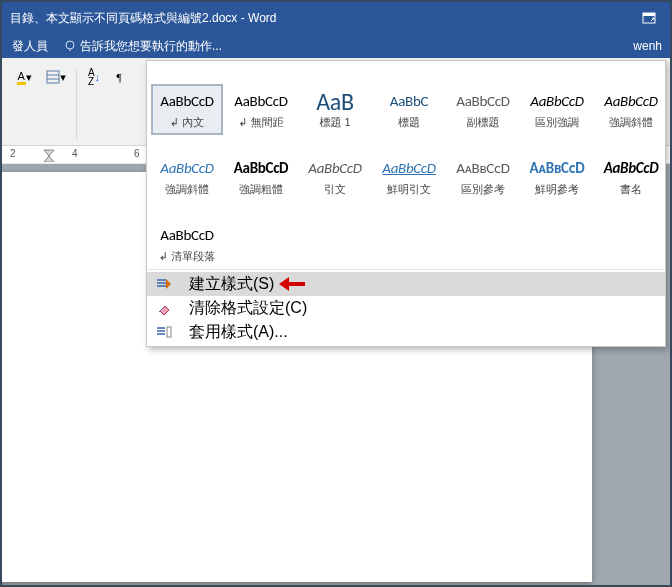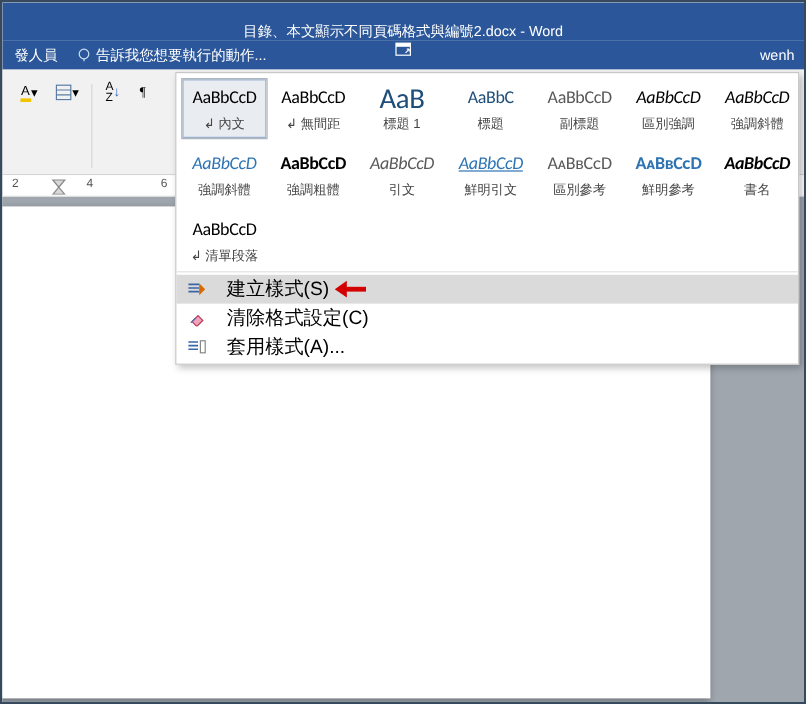--- a/index.html
+++ b/index.html
@@ -1,30 +1,30 @@
 <!DOCTYPE html>
 <html><head>
 <meta charset="utf-8">
 <style>
 * { margin: 0; padding: 0; box-sizing: border-box; font-family: "Microsoft JhengHei", "PingFang TC", sans-serif; }
 body { background: #fff; width: 672px; height: 587px; overflow: hidden; border: 2px solid #374a5d; }
-.titlebar { background: #2b579a; color: #fff; height: 28px; display: flex; align-items: center; padding: 16px 8px; font-size: 12px; flex-direction: column; }
+.titlebar { background: #2b579a; color: #fff; height: 28px; display: flex; align-items: center; padding: 16px 8px; font-size: 12px; }
 .titlebar .title { flex: 1; }
 .titlebar .winbtn { width: 26px; height: 20px; display: flex; align-items: center; justify-content: center; }
 .ribbon-head { background: #2b579a; color: #fff; height: 24px; display: flex; align-items: center; padding-left: 4px; font-size: 12px; }
 .ribbon-head .tab { padding: 0 6px; text-align: center; }
 .ribbon-head .tell { display: flex; align-items: center; gap: 4px; margin-left: 10px; color: #ffffff; }
 .ribbon-head .user { margin-left: auto; padding-right: 8px; }
 .ribbon-body { background: #f1f1f1; border-bottom: 1px solid #d4d4d4; height: 88px; display: flex; padding: 4px 0 0 4px; position: relative; }
 .rb-left { width: 140px; display: flex; align-items: flex-start; gap: 4px; padding: 4px; }
 .smallbtn { background: #f1f1f1; border: 1px solid transparent; width: 28px; height: 22px; display: flex; align-items: center; justify-content: center; font-size: 11px; }
 .sep { width: 1px; height: 70px; background: #d8d8d8; margin: 4px 2px; }
 .styles-wrap { position: relative; flex: 1; }
 .styles-gallery { background: #fff; border: 1px solid #c8c8c8; position: absolute; left: 0; top: -2px; width: 520px; box-shadow: 2px 3px 6px rgba(0,0,0,.25); z-index: 10; }
-.grid { display: grid; grid-template-columns: repeat(7, 72px); padding: 4px 4px 0 4px; gap: 4px 2px; }
+.grid { display: grid; grid-template-columns: repeat(7, 72px); padding: 4px 4px 0 4px; gap: 16px 2px; margin-top: 19px; }
 .style-item { border: 1px solid transparent; text-align: center; padding: 2px 0 4px 0; cursor: default; }
 .style-item.sel { border: 1px solid #aeb6bf; background: #e9edf2; box-shadow: inset 0 0 0 1px #9fb5cf; }
 .style-item .prev { font-family: Calibri, "Times New Roman", serif; font-size: 15px; height: 28px; display: flex; align-items: center; justify-content: center; letter-spacing: -0.3px; }
 .style-item .lbl { font-size: 11px; color: #444; }
 .menu { border-top: 1px solid #e2e2e2; padding: 2px 0; }
 .menu-item { display: flex; align-items: center; height: 24px; padding: 0 8px; font-size: 16px; gap: 16px; }
 .menu-item.hl { background: #dadada; }
 .mi-icon { width: 18px; display: flex; justify-content: center; }
 .arrow { position: absolute; left: 132px; top: 5px; z-index: 12; width: 30px; height: 14px; }
 .arrow .shaft { position: absolute; left: 8px; top: 5px; width: 18px; height: 4px; background: #d40000; }

